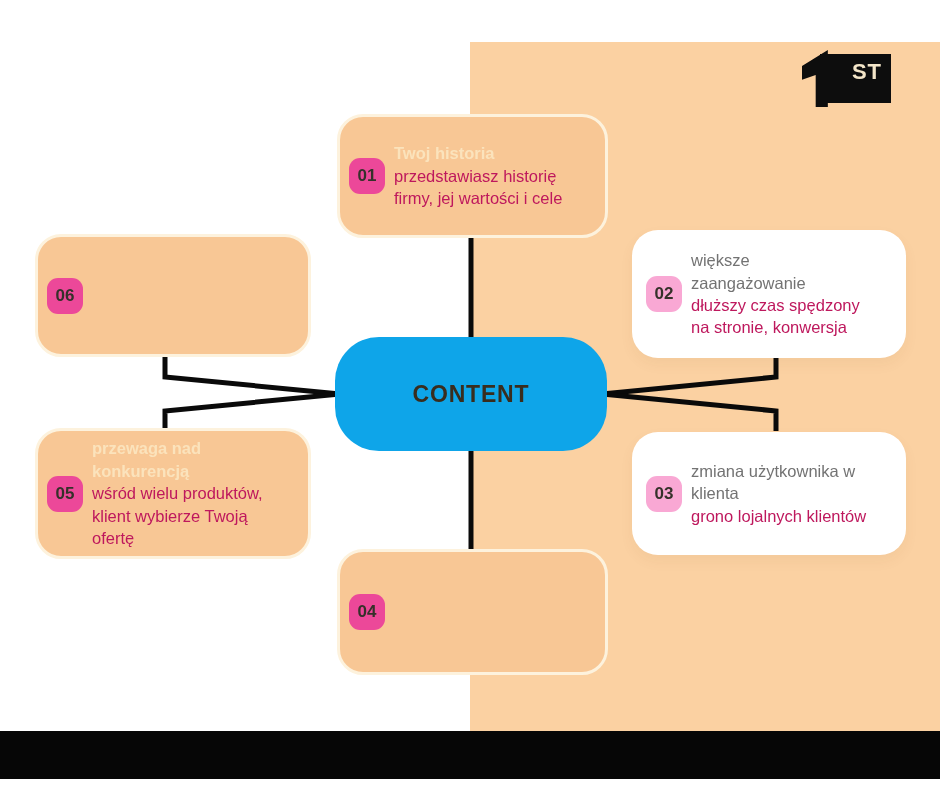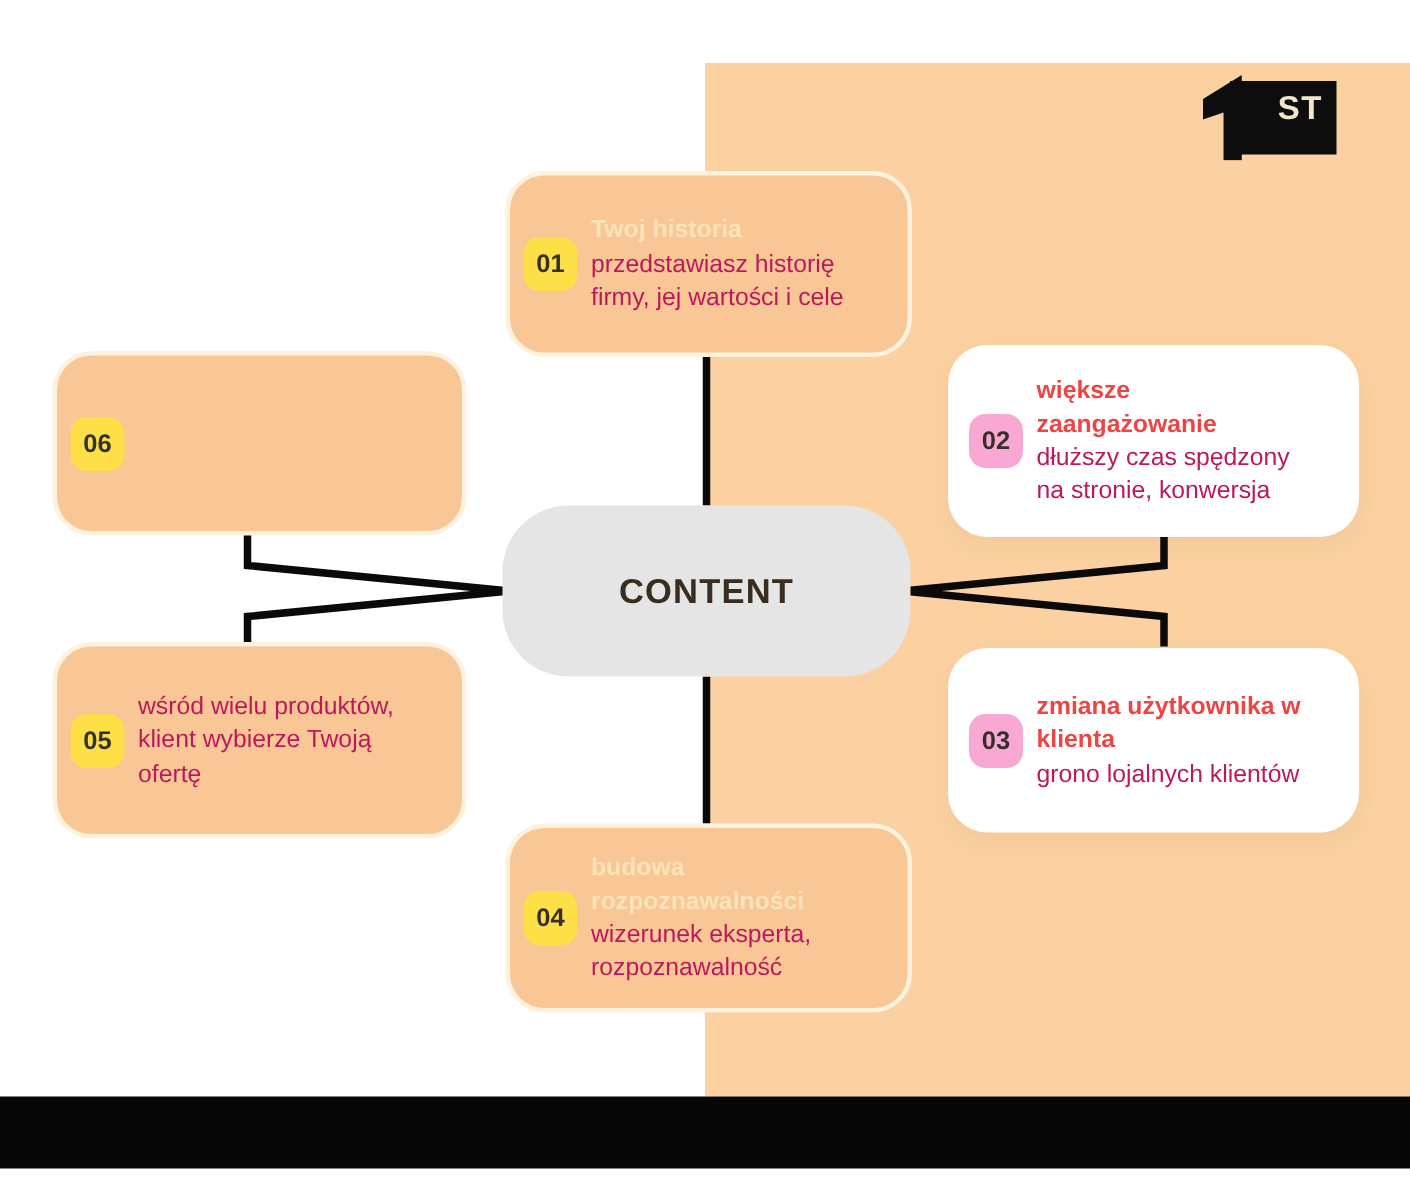--- a/index.html
+++ b/index.html
@@ -55,49 +55,49 @@
     padding-left: 14px;
   }
   .badge {
     flex: 0 0 36px;
     width: 36px; height: 36px;
     border-radius: 11px;
     display: flex; align-items: center; justify-content: center;
     font-size: 17px; font-weight: 600;
     color: #35312a;
   }
-  .peach .badge { background: #fde047; }
+  .peach .badge { background: #ec4899; }
   .white .badge { background: #f9a8d4; }
   .card-text { flex: 1 1 auto; }
   .card-heading {
     white-space: pre-line;
     font-size: 16.5px;
     line-height: 1.36;
     font-weight: 600;
   }
   .peach .card-heading { color: #fbe3bc; }
-  .white .card-heading { color: #ef4444; font-weight: 700; }
+  .white .card-heading { color: #737373; font-weight: 400; }
   .card-body {
     white-space: pre-line;
     font-size: 16.5px;
     line-height: 1.36;
     color: #be185d;
     font-weight: 500;
   }
   .card01 { left: 337px; top: 114px; width: 271px; height: 124px; }
   .card02 { left: 632px; top: 230px; width: 274px; height: 128px; }
   .card03 { left: 632px; top: 432px; width: 274px; height: 123px; }
   .card04 { left: 337px; top: 549px; width: 271px; height: 126px; }
   .card05 { left: 35px;  top: 428px; width: 276px; height: 131px; }
   .card06 { left: 35px;  top: 234px; width: 276px; height: 123px; }
   .center-node {
     position: absolute;
     left: 335px; top: 337px;
     width: 272px; height: 114px;
-    background: #e5e5e5;
+    background: #0ea5e9;
     border-radius: 44px;
     display: flex; align-items: center; justify-content: center;
   }
   .center-title {
     font-size: 23px;
     font-weight: 600;
     letter-spacing: 0.8px;
     color: #392d1e;
   }
   .logo {
@@ -167,31 +167,27 @@
     <div class="badge">03</div>
     <div class="card-text">
       <div class="card-heading">zmiana użytkownika w
 klienta</div>
       <div class="card-body">grono lojalnych klientów</div>
     </div>
   </div>
 
   <div class="card peach card04">
     <div class="badge">04</div>
-    <div class="card-text">
-      <div class="card-heading">budowa
-rozpoznawalności</div>
-      <div class="card-body">wizerunek eksperta,
-rozpoznawalność</div>
-    </div>
   </div>
 
   <div class="card peach card05">
     <div class="badge">05</div>
     <div class="card-text">
+      <div class="card-heading">przewaga nad
+konkurencją</div>
       <div class="card-body">wśród wielu produktów,
 klient wybierze Twoją
 ofertę</div>
     </div>
   </div>
 
   <div class="card peach card06">
     <div class="badge">06</div>
   </div>
 

